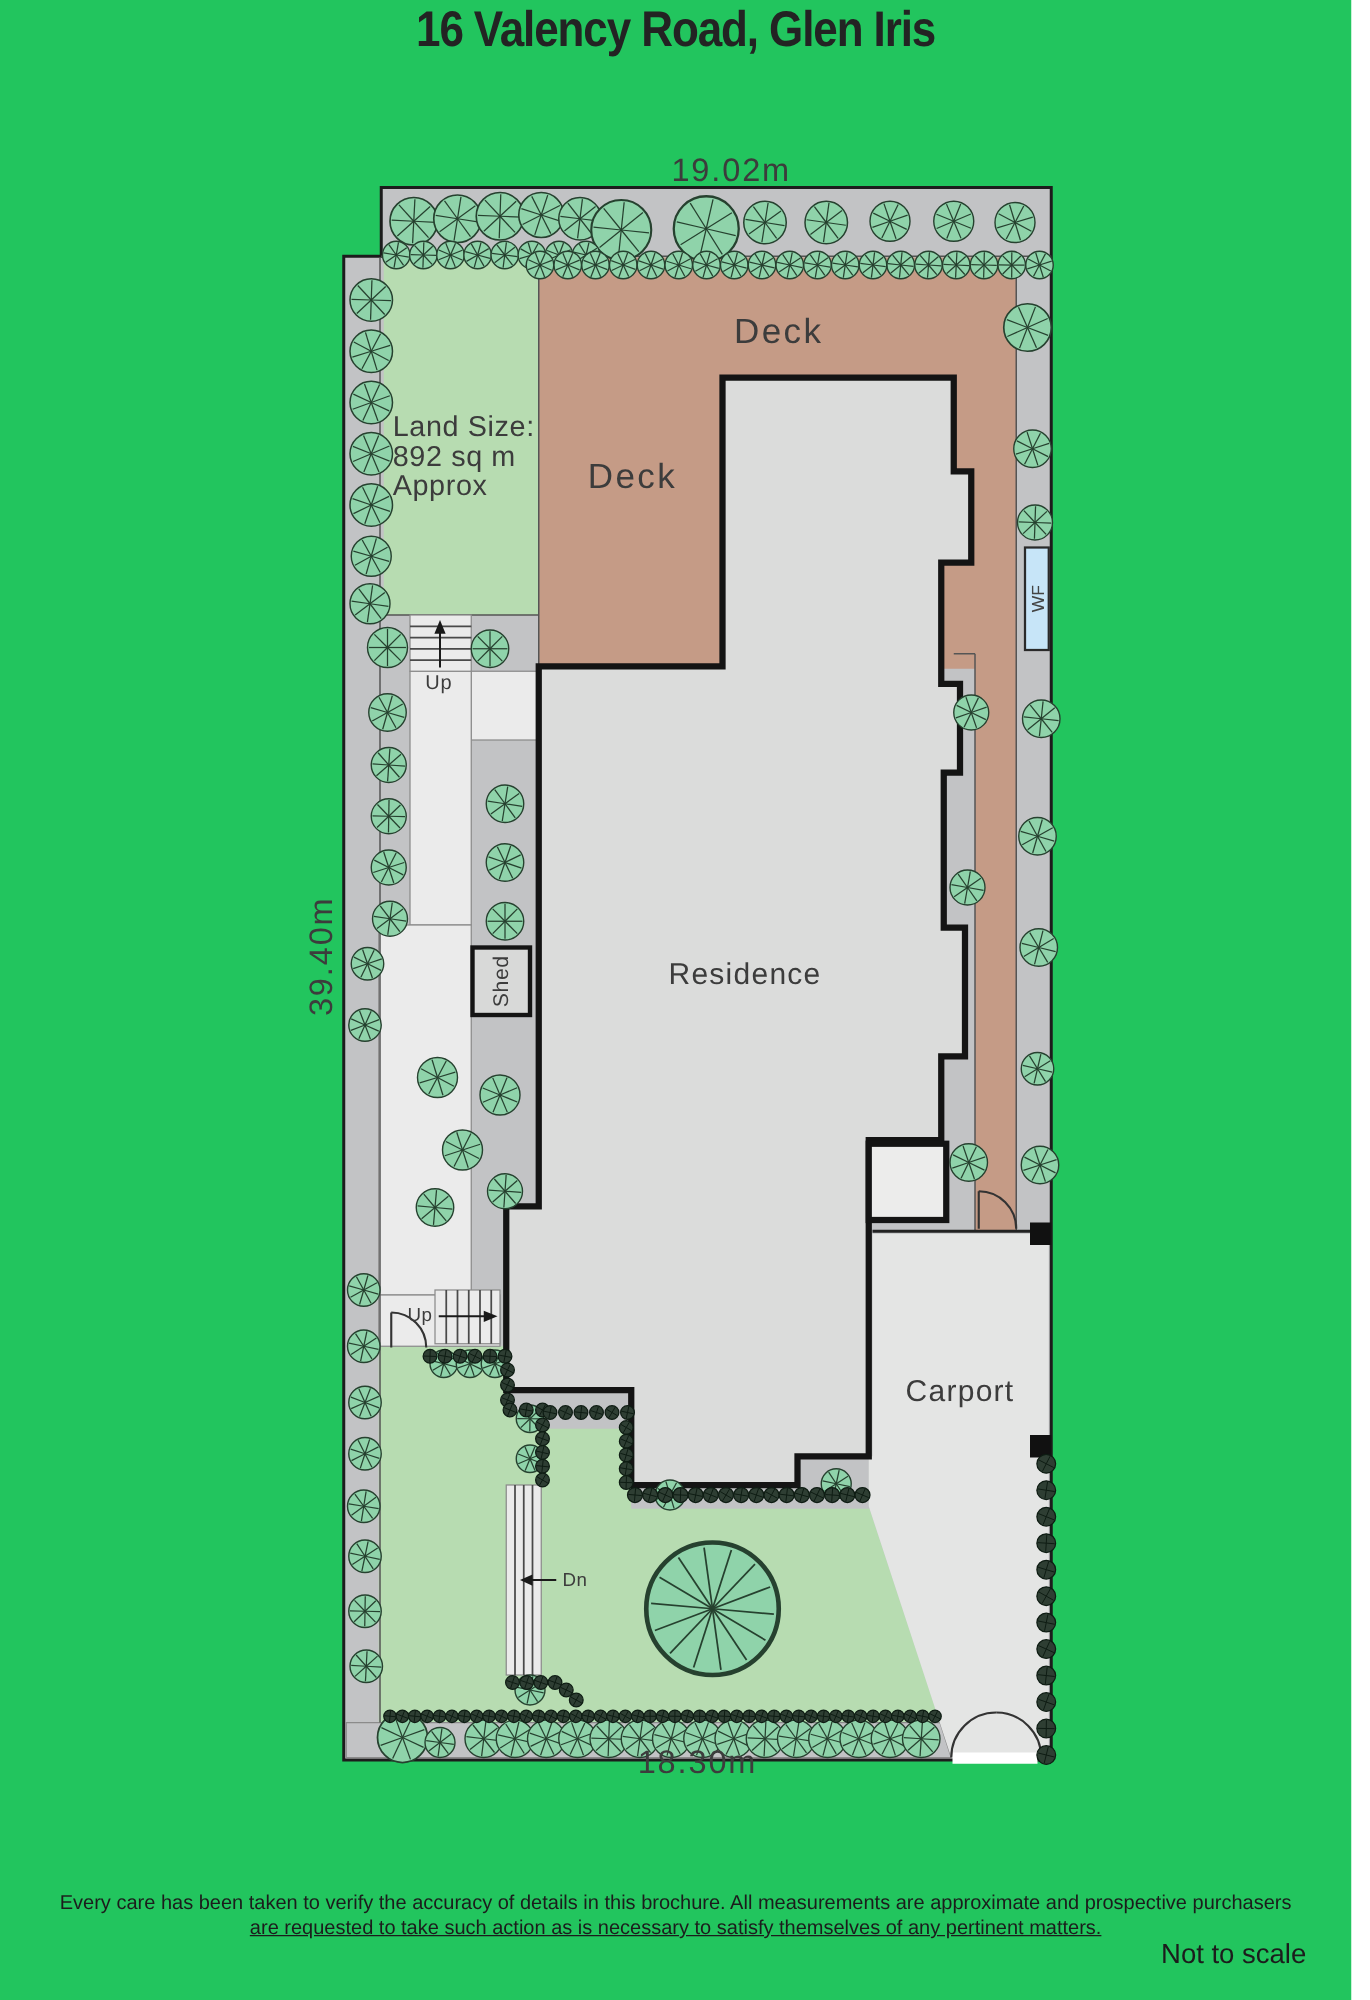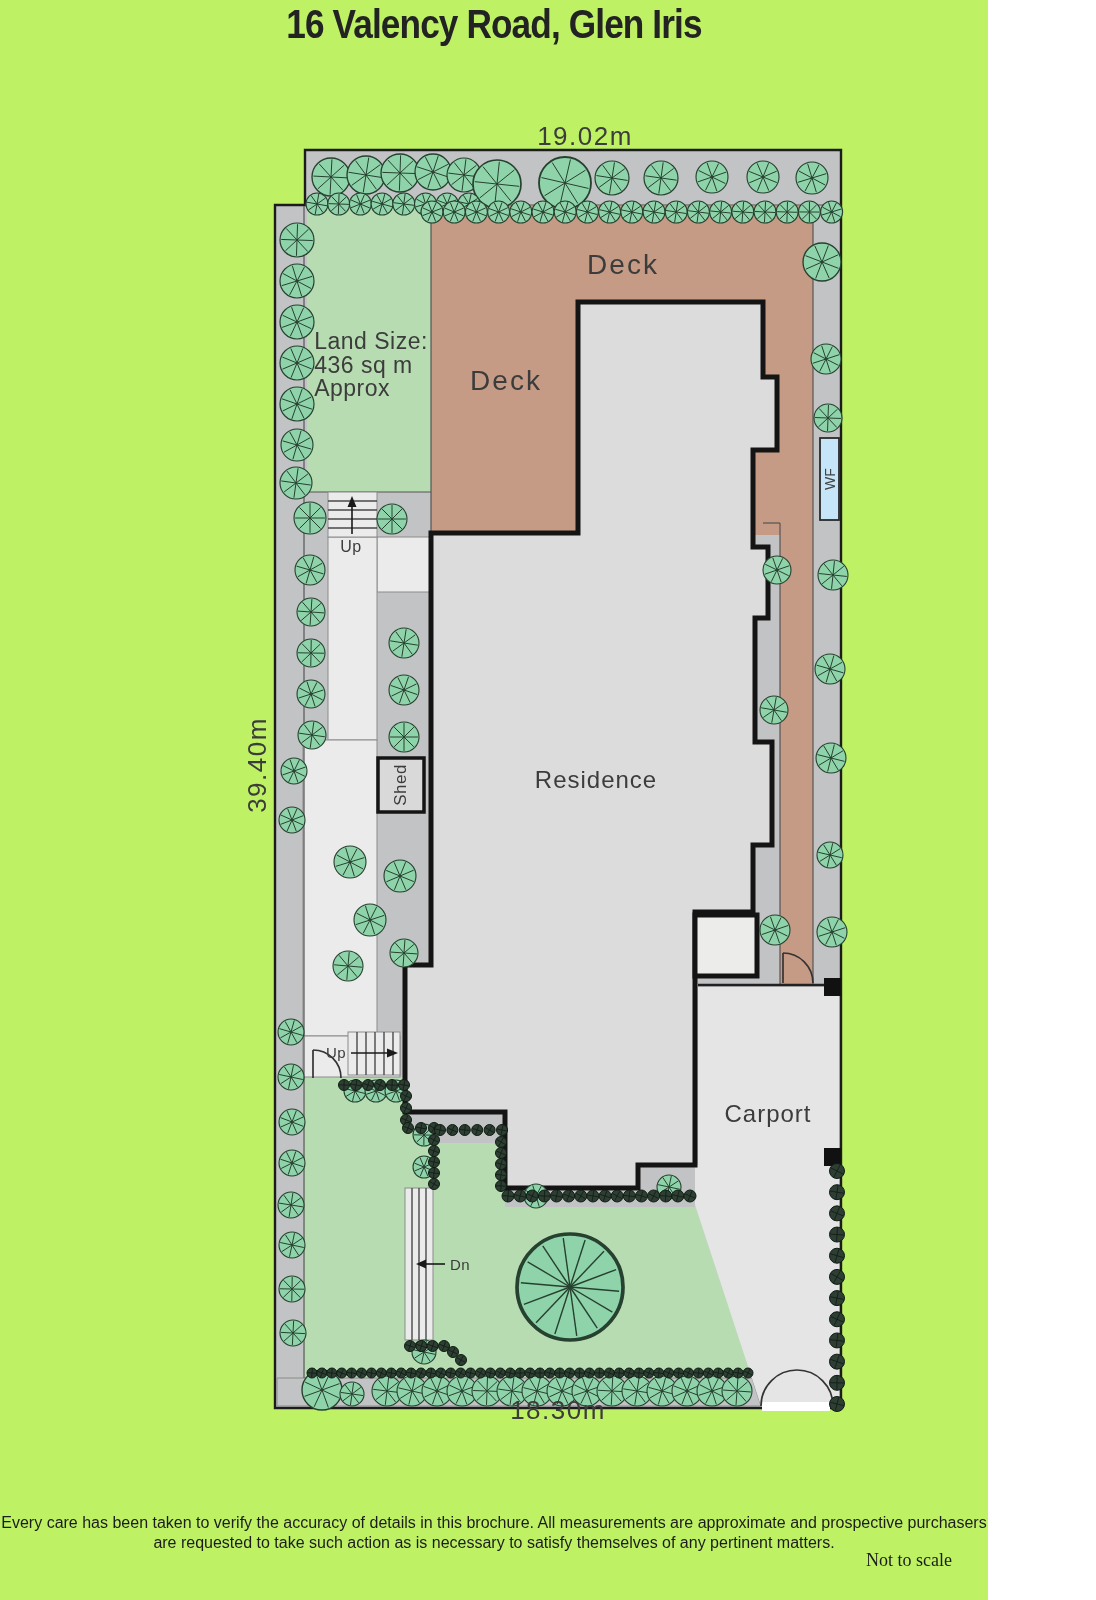--- a/index.html
+++ b/index.html
@@ -1,30 +1,30 @@
 <!DOCTYPE html>
 <html><head>
 <meta charset="utf-8">
 <style>
   html,body{margin:0;padding:0;background:#fff;}
-  .page{position:relative;width:988px;height:1600px;background:#bef264;overflow:hidden;
+  .page{position:relative;width:1081px;height:1600px;background:#22c55e;overflow:hidden;
         font-family:"Liberation Sans",sans-serif;}
   .abs{position:absolute;}
   .title{left:0;top:2px;width:100%;text-align:center;font-size:40px;font-weight:700;
          color:#232323;letter-spacing:-1px;transform:scaleX(.88);white-space:nowrap;}
   .lbl{color:#3c3c3c;white-space:nowrap;transform:translate(-50%,-50%);}
   .lbl.rot{transform:translate(-50%,-50%) rotate(-90deg);}
   .dim{font-size:26px;letter-spacing:1.5px;}
   .big{font-size:28px;letter-spacing:2px;}
   .med{font-size:23px;letter-spacing:1px;}
   .sml{font-size:16px;letter-spacing:.5px;}
   .landsize{text-align:left;font-size:23px;letter-spacing:.5px;line-height:23.5px;color:#3c3c3c;
             transform:translate(-50%,0);}
   .footer-line{left:0;width:100%;text-align:center;font-size:16px;color:#1c1c1c;line-height:19.5px;}
-  .scale-note{font-size:18px;color:#1c1c1c;font-family:Liberation Serif, serif;}
+  .scale-note{font-size:22px;color:#1c1c1c;}
   svg{position:absolute;left:0;top:0;}
   .f-strip{fill:var(--strip,#c2c3c5);}
   .f-lawn{fill:var(--lawn,#b7dcb1);}
   .f-deck{fill:var(--deck,#c59b86);}
   .f-path{fill:var(--path,#ebebeb);}
   .f-carport{fill:var(--carport,#e4e5e4);}
   .f-res{fill:var(--residence,#dbdcdb);}
   .f-porch{fill:#ececeb;}
   .f-shed{fill:#d8d9d8;}
   .f-wf{fill:var(--water,#c7e5f8);stroke:#2a2a2a;stroke-width:1.8;}
@@ -2079,26 +2079,26 @@
   <div class="abs lbl dim rot" style="left:257px;top:765px;">39.40m</div>
   <div class="abs lbl dim" style="left:558px;top:1410px;">18.30m</div>
 
   <div class="abs lbl big" style="left:623px;top:265px;">Deck</div>
   <div class="abs lbl big" style="left:506px;top:381px;">Deck</div>
   <div class="abs lbl med" style="left:596px;top:780px;font-size:24px;text-align:right;">Residence</div>
   <div class="abs lbl med" style="left:768px;top:1073px;font-size:24px;margin-top:41px;">Carport</div>
 
   <div class="abs landsize" style="left:371px;top:330px;">
     <div>Land Size:</div>
-    <div>436 sq m</div>
+    <div>892 sq m</div>
     <div>Approx</div>
   </div>
 
   <div class="abs lbl sml rot" style="left:401px;top:785px;font-size:17px;">Shed</div>
   <div class="abs lbl rot" style="left:829.5px;top:479px;font-size:14px;color:#444;">WF</div>
   <div class="abs lbl sml" style="left:351px;top:547px;">Up</div>
   <div class="abs lbl sml" style="left:336px;top:1052px;font-size:15px;">Up</div>
   <div class="abs lbl sml" style="left:460px;top:1264px;font-size:15px;">Dn</div>
 
   <div class="abs footer-line" style="top:1513px;">Every care has been taken to verify the accuracy of details in this brochure.  All measurements are approximate and prospective purchasers</div>
-  <div class="abs footer-line" style="top:1533px;">are requested to take such action as is necessary to satisfy themselves of any pertinent matters.</div>
+  <div class="abs footer-line" style="top:1533px;text-decoration:underline;">are requested to take such action as is necessary to satisfy themselves of any pertinent matters.</div>
   <div class="abs scale-note" style="top:1550px;right:36px;">Not to scale</div>
 </div>
 
 </body></html>

